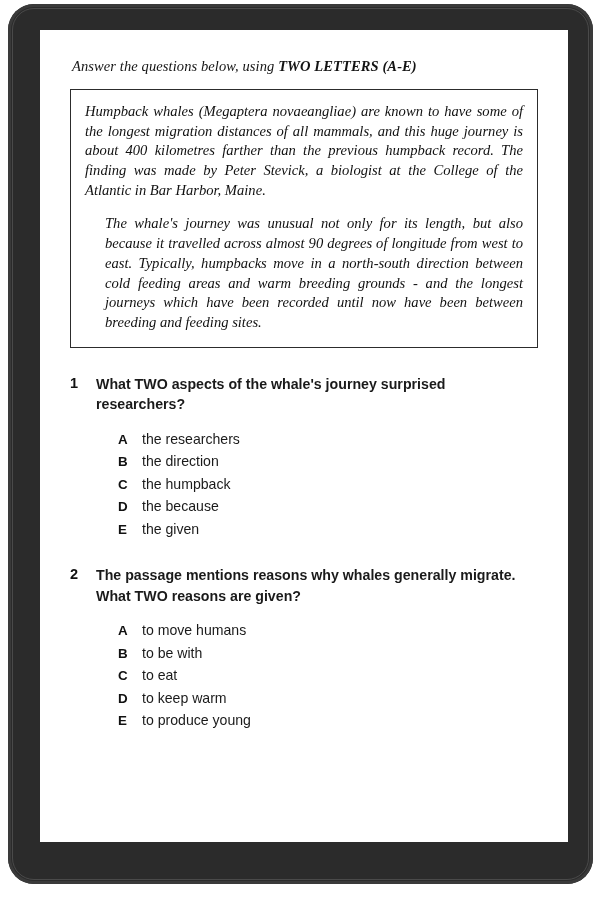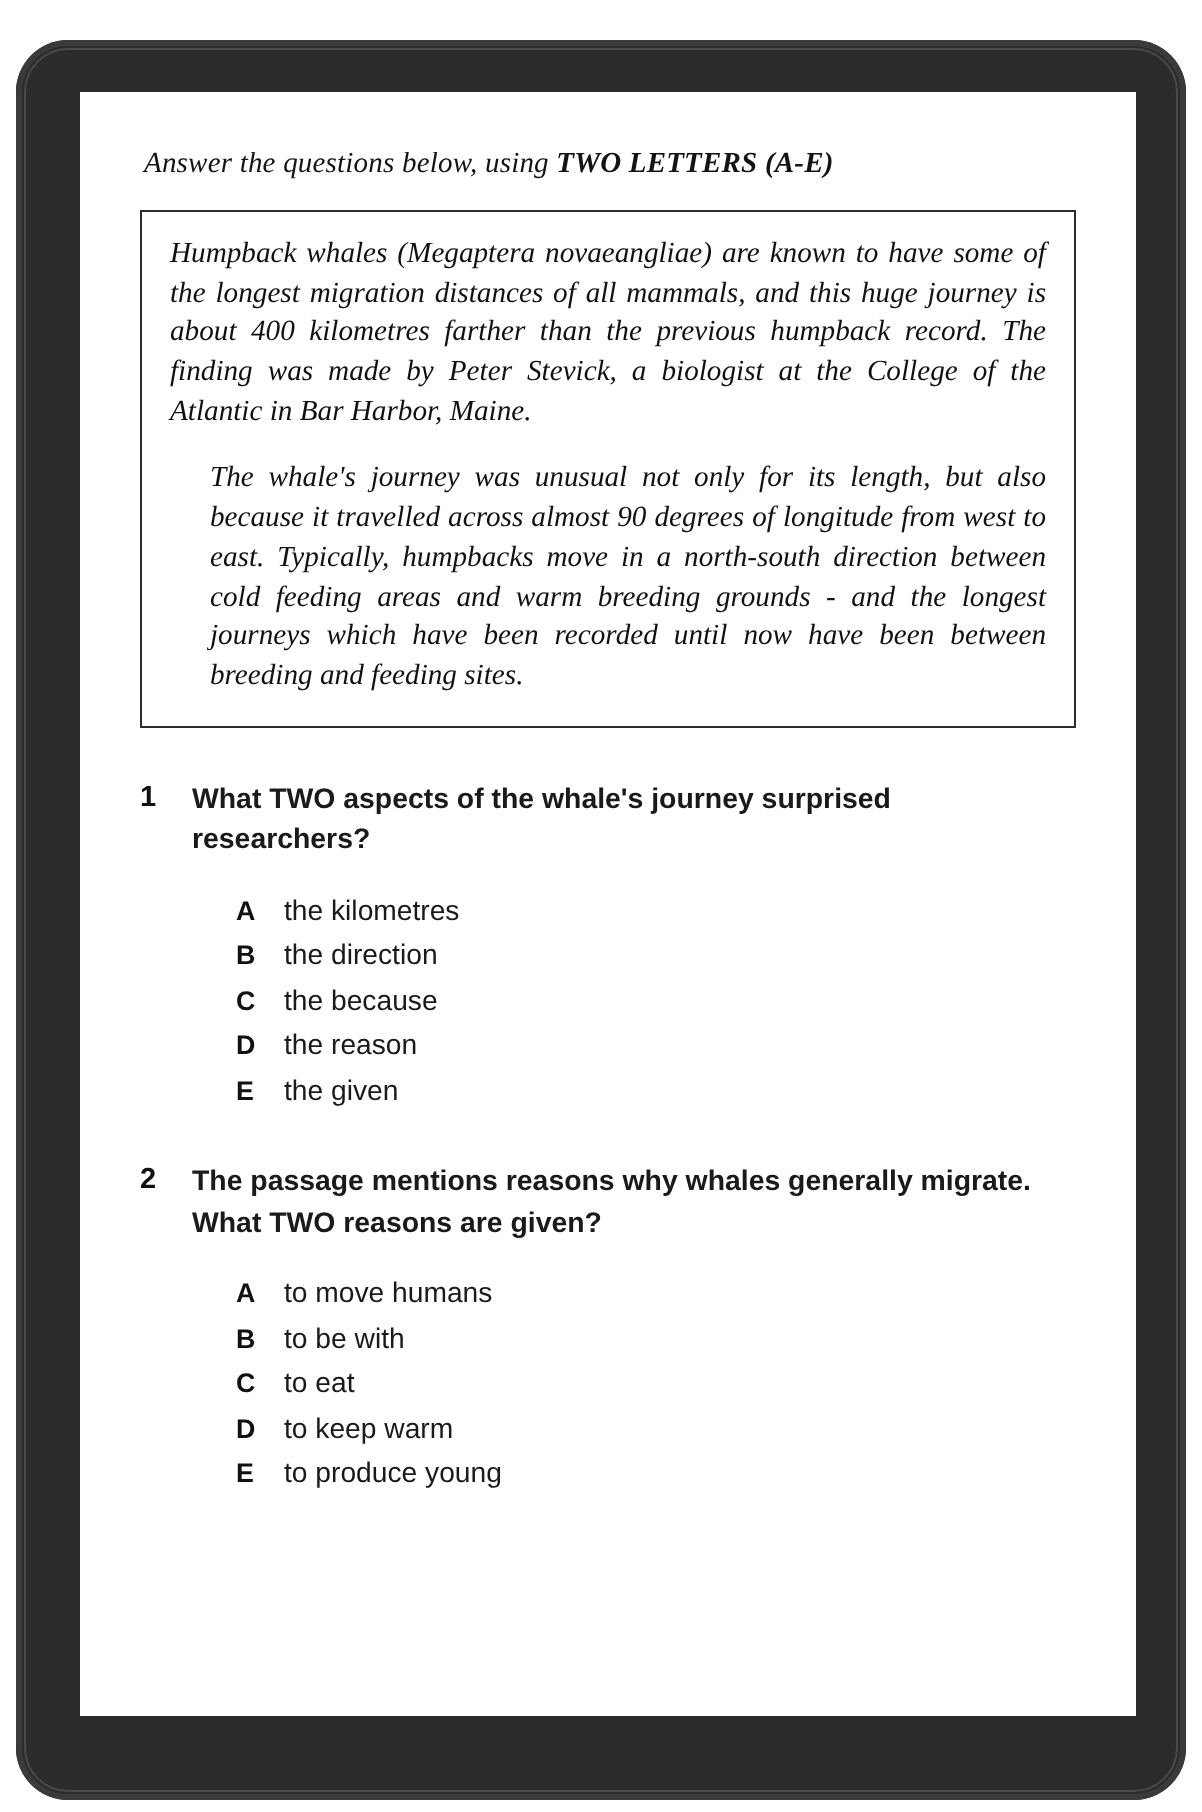--- a/index.html
+++ b/index.html
@@ -8,21 +8,21 @@
     background: #ffffff;
     width: 601px;
     height: 906px;
     overflow: hidden;
     font-family: "Liberation Sans", sans-serif;
   }
 
   .screen-frame {
     position: absolute;
     left: 8px;
-    top: 20px;
+    top: 4px;
     width: 585px;
     height: 880px;
     background: #2b2b2b;
     border-radius: 26px;
     box-shadow: 0 0 0 3px #3a3a3a inset;
   }
 
   .screen-frame::before {
     content: "";
     position: absolute;
@@ -154,33 +154,33 @@
 
       <div class="questions">
 
         <div class="question-block">
           <div class="q-number">1</div>
           <div class="q-body">
             <p class="q-text">What TWO aspects of the whale's journey surprised researchers?</p>
             <div class="options">
               <div class="option-row">
                 <span class="opt-letter">A</span>
-                <span class="opt-text">the kilometres</span>
+                <span class="opt-text">the researchers</span>
               </div>
               <div class="option-row">
                 <span class="opt-letter">B</span>
                 <span class="opt-text">the direction</span>
               </div>
               <div class="option-row">
                 <span class="opt-letter">C</span>
+                <span class="opt-text">the humpback</span>
+              </div>
+              <div class="option-row">
+                <span class="opt-letter">D</span>
                 <span class="opt-text">the because</span>
-              </div>
-              <div class="option-row">
-                <span class="opt-letter">D</span>
-                <span class="opt-text">the reason</span>
               </div>
               <div class="option-row">
                 <span class="opt-letter">E</span>
                 <span class="opt-text">the given</span>
               </div>
             </div>
           </div>
         </div>
 
         <div class="question-block">

